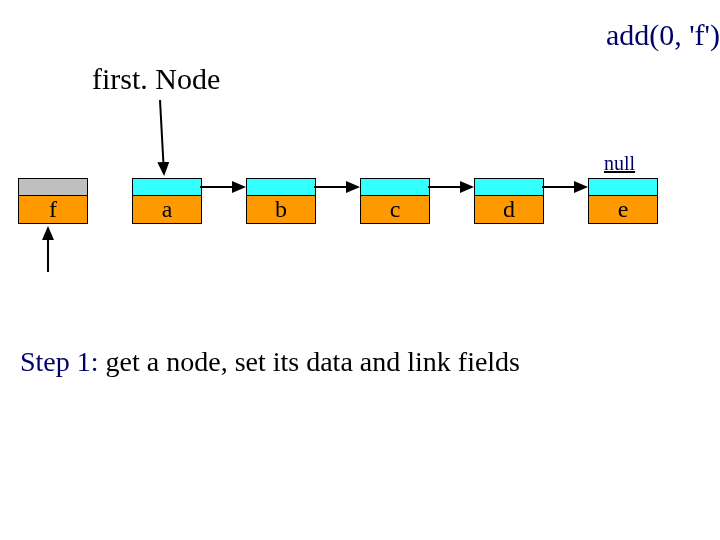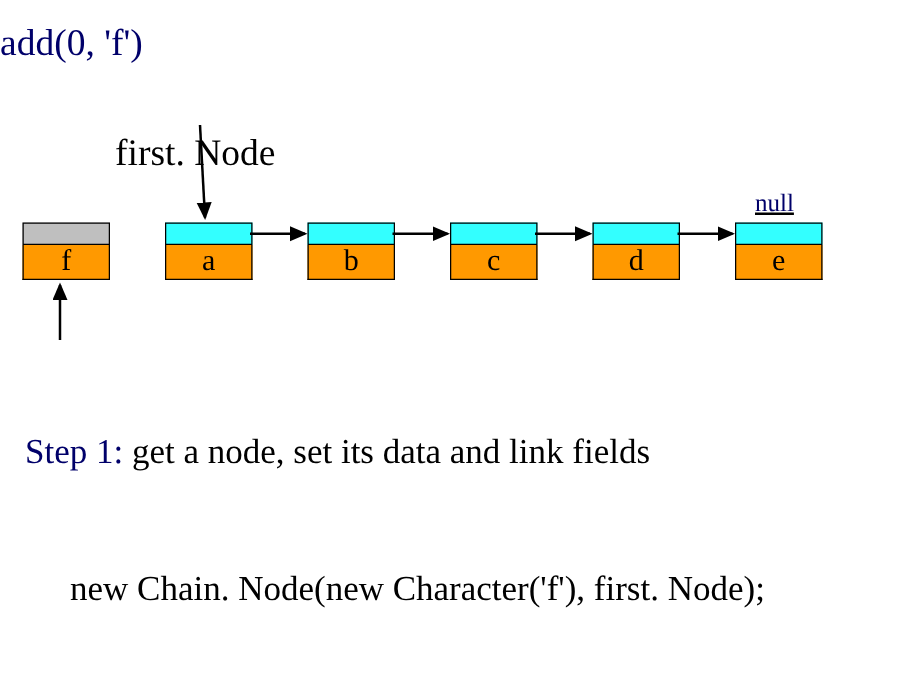--- a/index.html
+++ b/index.html
@@ -15,31 +15,30 @@
   .stage {
     position: relative;
     width: 720px;
     height: 540px;
   }
   .title {
     position: absolute;
     top: 18px;
     left: 0;
     width: 720px;
-    text-align: left;
+    text-align: right;
     font-size: 30px;
     color: #00006a;
   }
   .label-firstnode {
     position: absolute;
     top: 62px;
     left: 92px;
     font-size: 30px;
     color: #000;
-    margin-top: 44px;
   }
   .label-newnode {
     position: absolute;
     top: 274px;
     left: 18px;
     font-size: 30px;
     color: #000;
   }
   .label-null {
     position: absolute;
@@ -185,15 +184,14 @@
     <line x1="200" y1="187" x2="244" y2="187" stroke="#000" stroke-width="2" marker-end="url(#arrowhead)"></line>
     <line x1="314" y1="187" x2="358" y2="187" stroke="#000" stroke-width="2" marker-end="url(#arrowhead)"></line>
     <line x1="428" y1="187" x2="472" y2="187" stroke="#000" stroke-width="2" marker-end="url(#arrowhead)"></line>
     <line x1="542" y1="187" x2="586" y2="187" stroke="#000" stroke-width="2" marker-end="url(#arrowhead)"></line>
   </svg>
 
   <div class="step">
     <span class="u">Step 1:</span><span> get a node, set its data and link fields</span>
   </div>
 
-  <div class="code2">new Chain. Node(new Character('f'), first. Node);</div>
 
 </div>
 
 </body></html>

